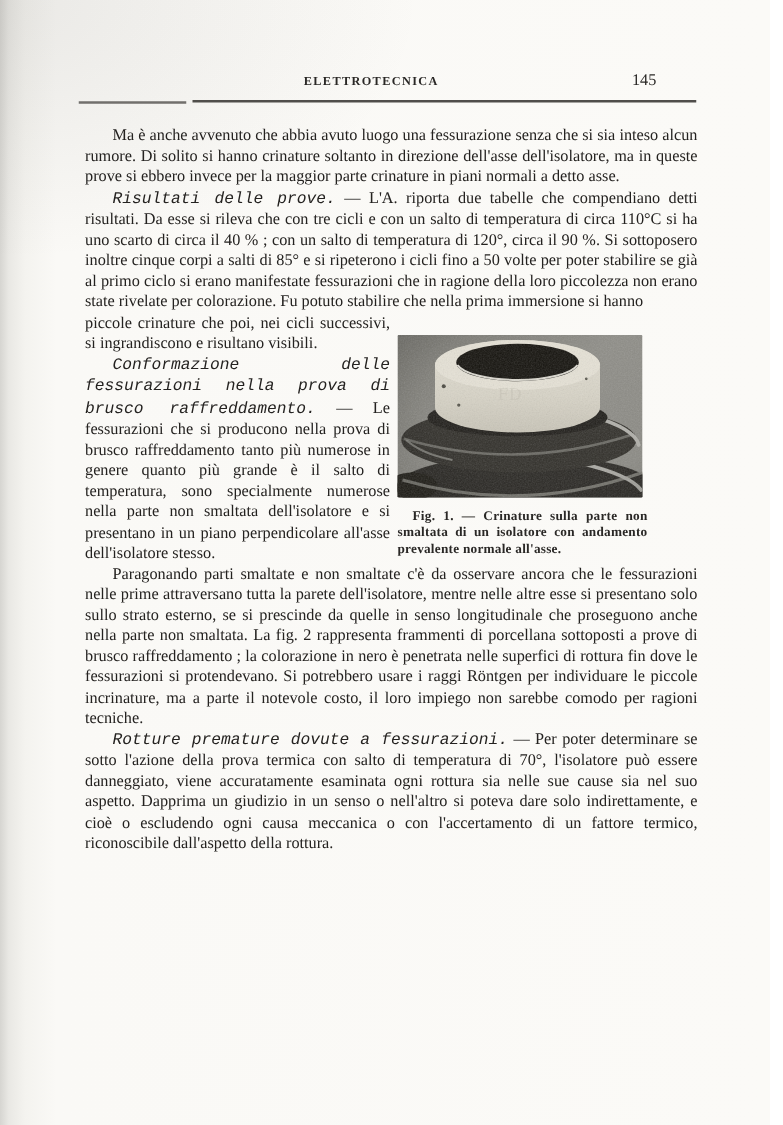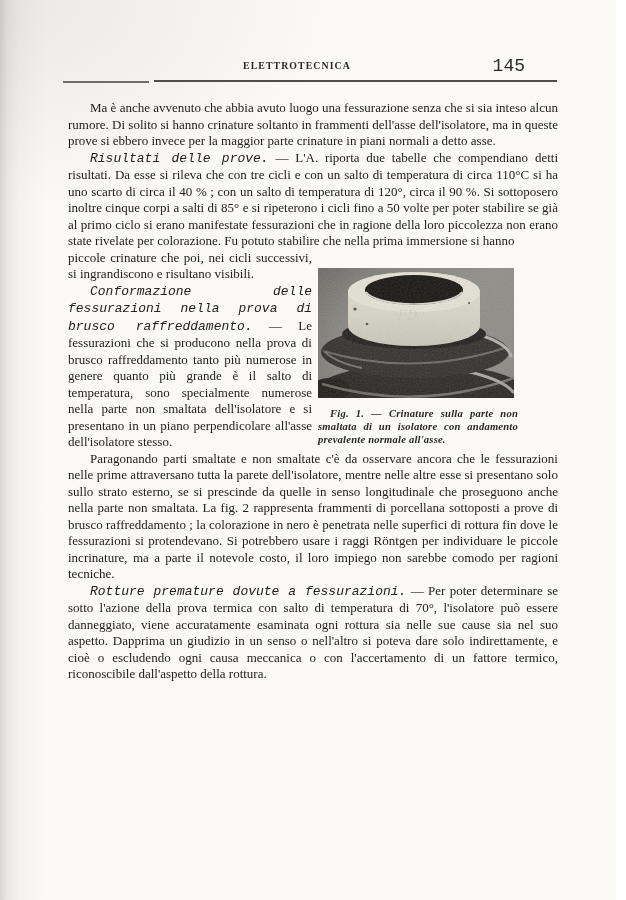--- a/index.html
+++ b/index.html
@@ -18,34 +18,34 @@
     background: radial-gradient(130% 55% at 0% 0%, rgba(90,88,84,0.10), transparent 42%);
   }
   .content { position: absolute; left: 68px; top: 58px; width: 490px; }
 
   .header { position: relative; height: 17px; }
   .journal {
     position: absolute; left: 0; right: 0; top: 2px; text-align: center;
     transform: translateX(-16px);
     font-size: 9.8px; font-weight: bold; letter-spacing: 1.1px; color: #2a2826;
   }
-  .pagenum { position: absolute; right: 33px; top: -2px; font-size: 18px; color: #2a2826; font-family: Liberation Mono, monospace; }
+  .pagenum { position: absolute; right: 33px; top: -2px; font-size: 13px; color: #2a2826; }
 
   .rule { position: relative; height: 4px; margin-top: 4px; }
   .rule-a { position: absolute; left: -5px; top: 2px; width: 86px; height: 1.5px; background: #716f6c; }
   .rule-b { position: absolute; left: 86px; right: 1px; top: 1px; height: 2px; background: #504e4b; }
 
   .body { margin-top: 17px; font-size: 13px; line-height: 16.5px; text-align: justify; }
   .par { margin: 0; }
   .indent { text-indent: 22px; }
   .lead { font-style: italic; font-family: Liberation Mono, monospace; }
 
   .two-col { display: flex; align-items: center; }
   .col-left { width: 244px; margin-right: 6px; }
-  .figure { width: 200px; margin: 14px 0 0 0; flex: none; font-style: italic; }
+  .figure { width: 200px; margin: 14px 0 0 0; flex: none; }
   .figure svg { display: block; border-radius: 1px; }
   .caption {
     margin-top: 9px; font-size: 10.6px; line-height: 13px; font-weight: bold;
     text-align: justify; text-indent: 12px; letter-spacing: 0.2px; color: #2a2826;
   }
 </style>
 </head>
 <body>
 
 <div class="page">
@@ -55,21 +55,21 @@
       <span class="journal">ELETTROTECNICA</span>
       <span class="pagenum">145</span>
     </div>
     <div class="rule">
       <span class="rule-a"></span>
       <span class="rule-b"></span>
     </div>
 
     <div class="body">
 
-      <p class="par indent">Ma è anche avvenuto che abbia avuto luogo una fessurazione senza che si sia inteso alcun rumore. Di solito si hanno crinature soltanto in frammenti dell'asse dell'isolatore, ma in queste prove si ebbero invece per la maggior parte crinature in piani normali a detto asse.</p>
+      <p class="par indent">Ma è anche avvenuto che abbia avuto luogo una fessurazione senza che si sia inteso alcun rumore. Di solito si hanno crinature soltanto in direzione dell'asse dell'isolatore, ma in queste prove si ebbero invece per la maggior parte crinature in piani normali a detto asse.</p>
 
       <p class="par indent"><i class="lead">Risultati delle prove.</i><span> — L'A. riporta due tabelle che compendiano detti risultati. Da esse si rileva che con tre cicli e con un salto di temperatura di circa 110°C si ha uno scarto di circa il 40 % ; con un salto di temperatura di 120°, circa il 90 %. Si sottoposero inoltre cinque corpi a salti di 85° e si ripeterono i cicli fino a 50 volte per poter stabilire se già al primo ciclo si erano manifestate fessurazioni che in ragione della loro piccolezza non erano state rivelate per colorazione. Fu potuto stabilire che nella prima immersione si hanno</span></p>
 
       <div class="two-col">
         <div class="col-left">
           <p class="par">piccole crinature che poi, nei cicli successivi, si ingrandiscono e risultano visibili.</p>
           <p class="par indent"><i class="lead">Conformazione delle fessurazioni nella prova di brusco raffreddamento.</i><span> — Le fessurazioni che si producono nella prova di brusco raffreddamento tanto più numerose in genere quanto più grande è il salto di temperatura, sono specialmente numerose nella parte non smaltata dell'isolatore e si presentano in un piano perpendicolare all'asse dell'isolatore stesso.</span></p>
         </div>
 
         <figure class="figure">

